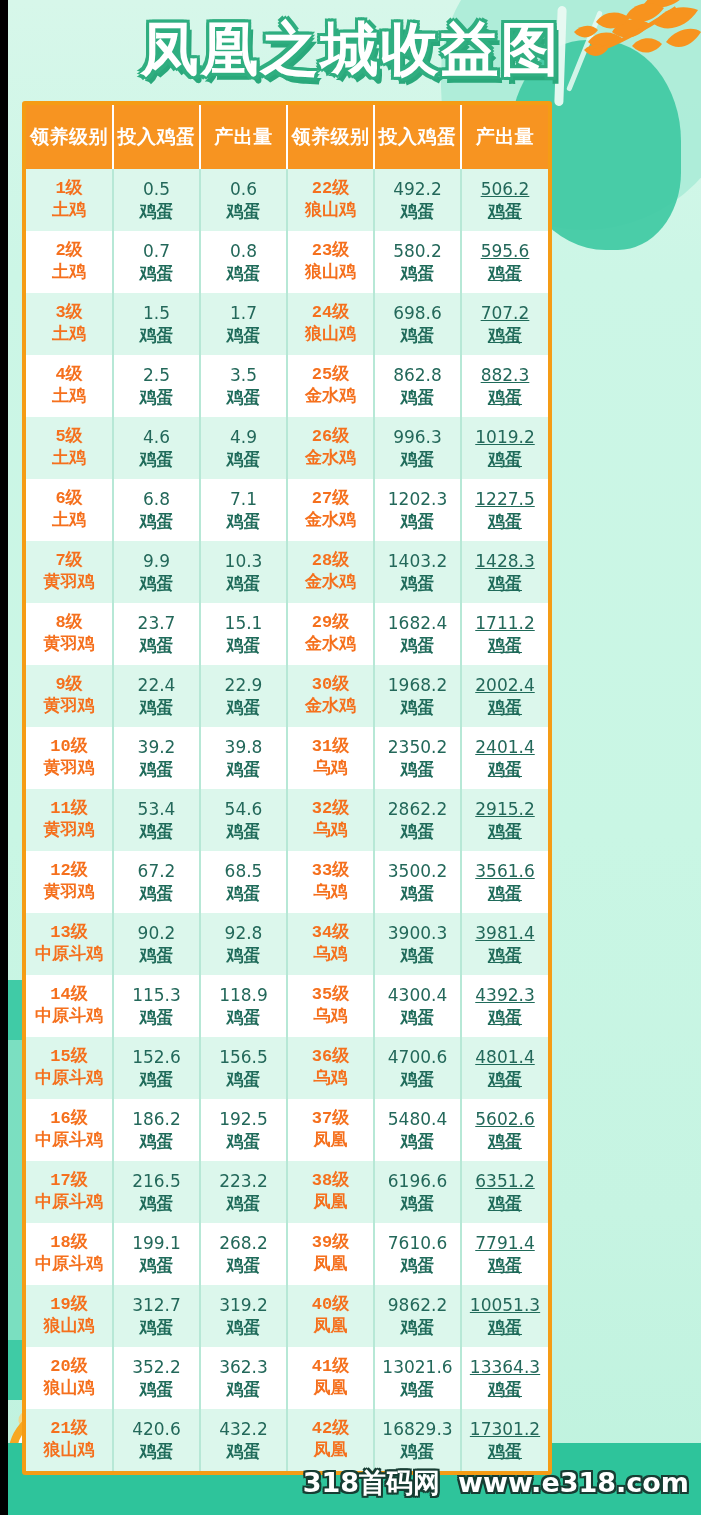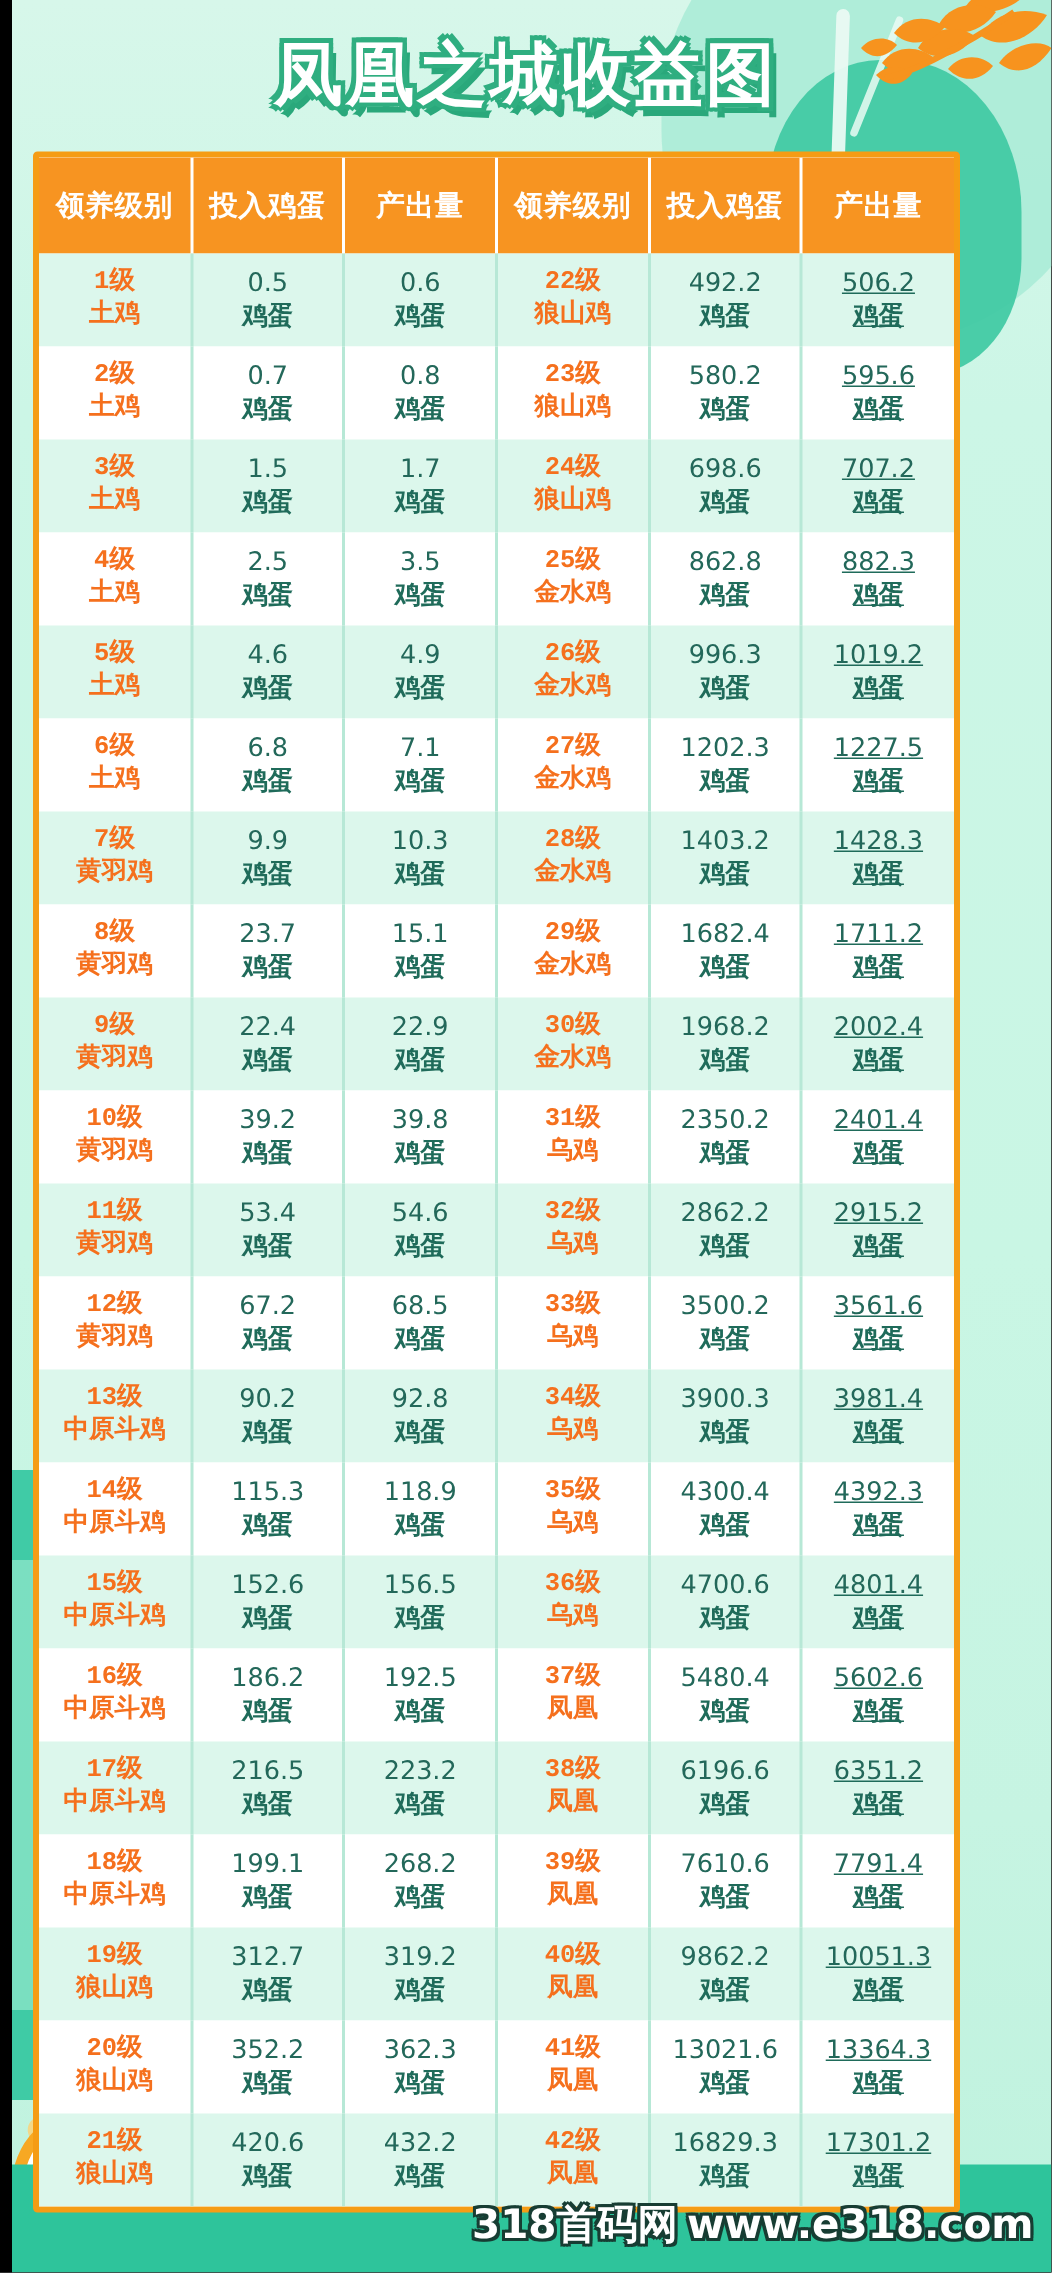--- a/index.html
+++ b/index.html
@@ -68,37 +68,37 @@
     border-radius:4px;
     transform:rotate(22deg);
   }
   .leaf-svg { position:absolute; right:0; top:-12px; }
   .clock-svg { position:absolute; left:2px; bottom:4px; }
 
   
   .title {
     position:absolute; left:0; top:18px; width:701px;
     text-align:center;
-    font-size:46px; line-height:62px;
+    font-size:58px; line-height:62px;
     font-weight:bold;
     color:#ffffff;
     letter-spacing:2px;
     text-shadow:
       -3px -3px 0 #2fae80, 3px -3px 0 #2fae80,
       -3px  3px 0 #2fae80, 3px  3px 0 #2fae80,
        0px -3px 0 #2fae80, 0px  3px 0 #2fae80,
       -3px  0px 0 #2fae80, 3px  0px 0 #2fae80,
        5px  7px 0 #2aa87b;
     white-space:nowrap;
   }
 
   
   .table-wrap {
     position:absolute; left:22px; top:101px;
-    width:618px;
+    width:530px;
     border:4px solid #f59c15;
     border-radius:3px;
     overflow:hidden;
     background:#ffffff;
   }
   table { border-collapse:collapse; width:100%; table-layout:fixed; }
   thead th {
     background:#f79421;
     color:#ffffff;
     font-size:19px;
@@ -141,21 +141,21 @@
     font-size:27px; font-weight:bold;
     color:#ffffff;
     letter-spacing:0px;
     white-space:nowrap;
     text-shadow:
       -2px -2px 0 #173d33, 2px -2px 0 #173d33,
       -2px  2px 0 #173d33, 2px  2px 0 #173d33,
        0px -2px 0 #173d33, 0px  2px 0 #173d33,
       -2px  0px 0 #173d33, 2px  0px 0 #173d33;
   }
-  .watermark .cn { margin-right:6px; }
+  .watermark .cn { margin-right:18px; }
 </style>
 </head>
 <body>
 
 <div id="page">
 
   <div class="bg"></div>
   <div class="bg-blob-a"></div>
   <div class="bg-blob-b"></div>
   <div class="bg-stalk"></div>

